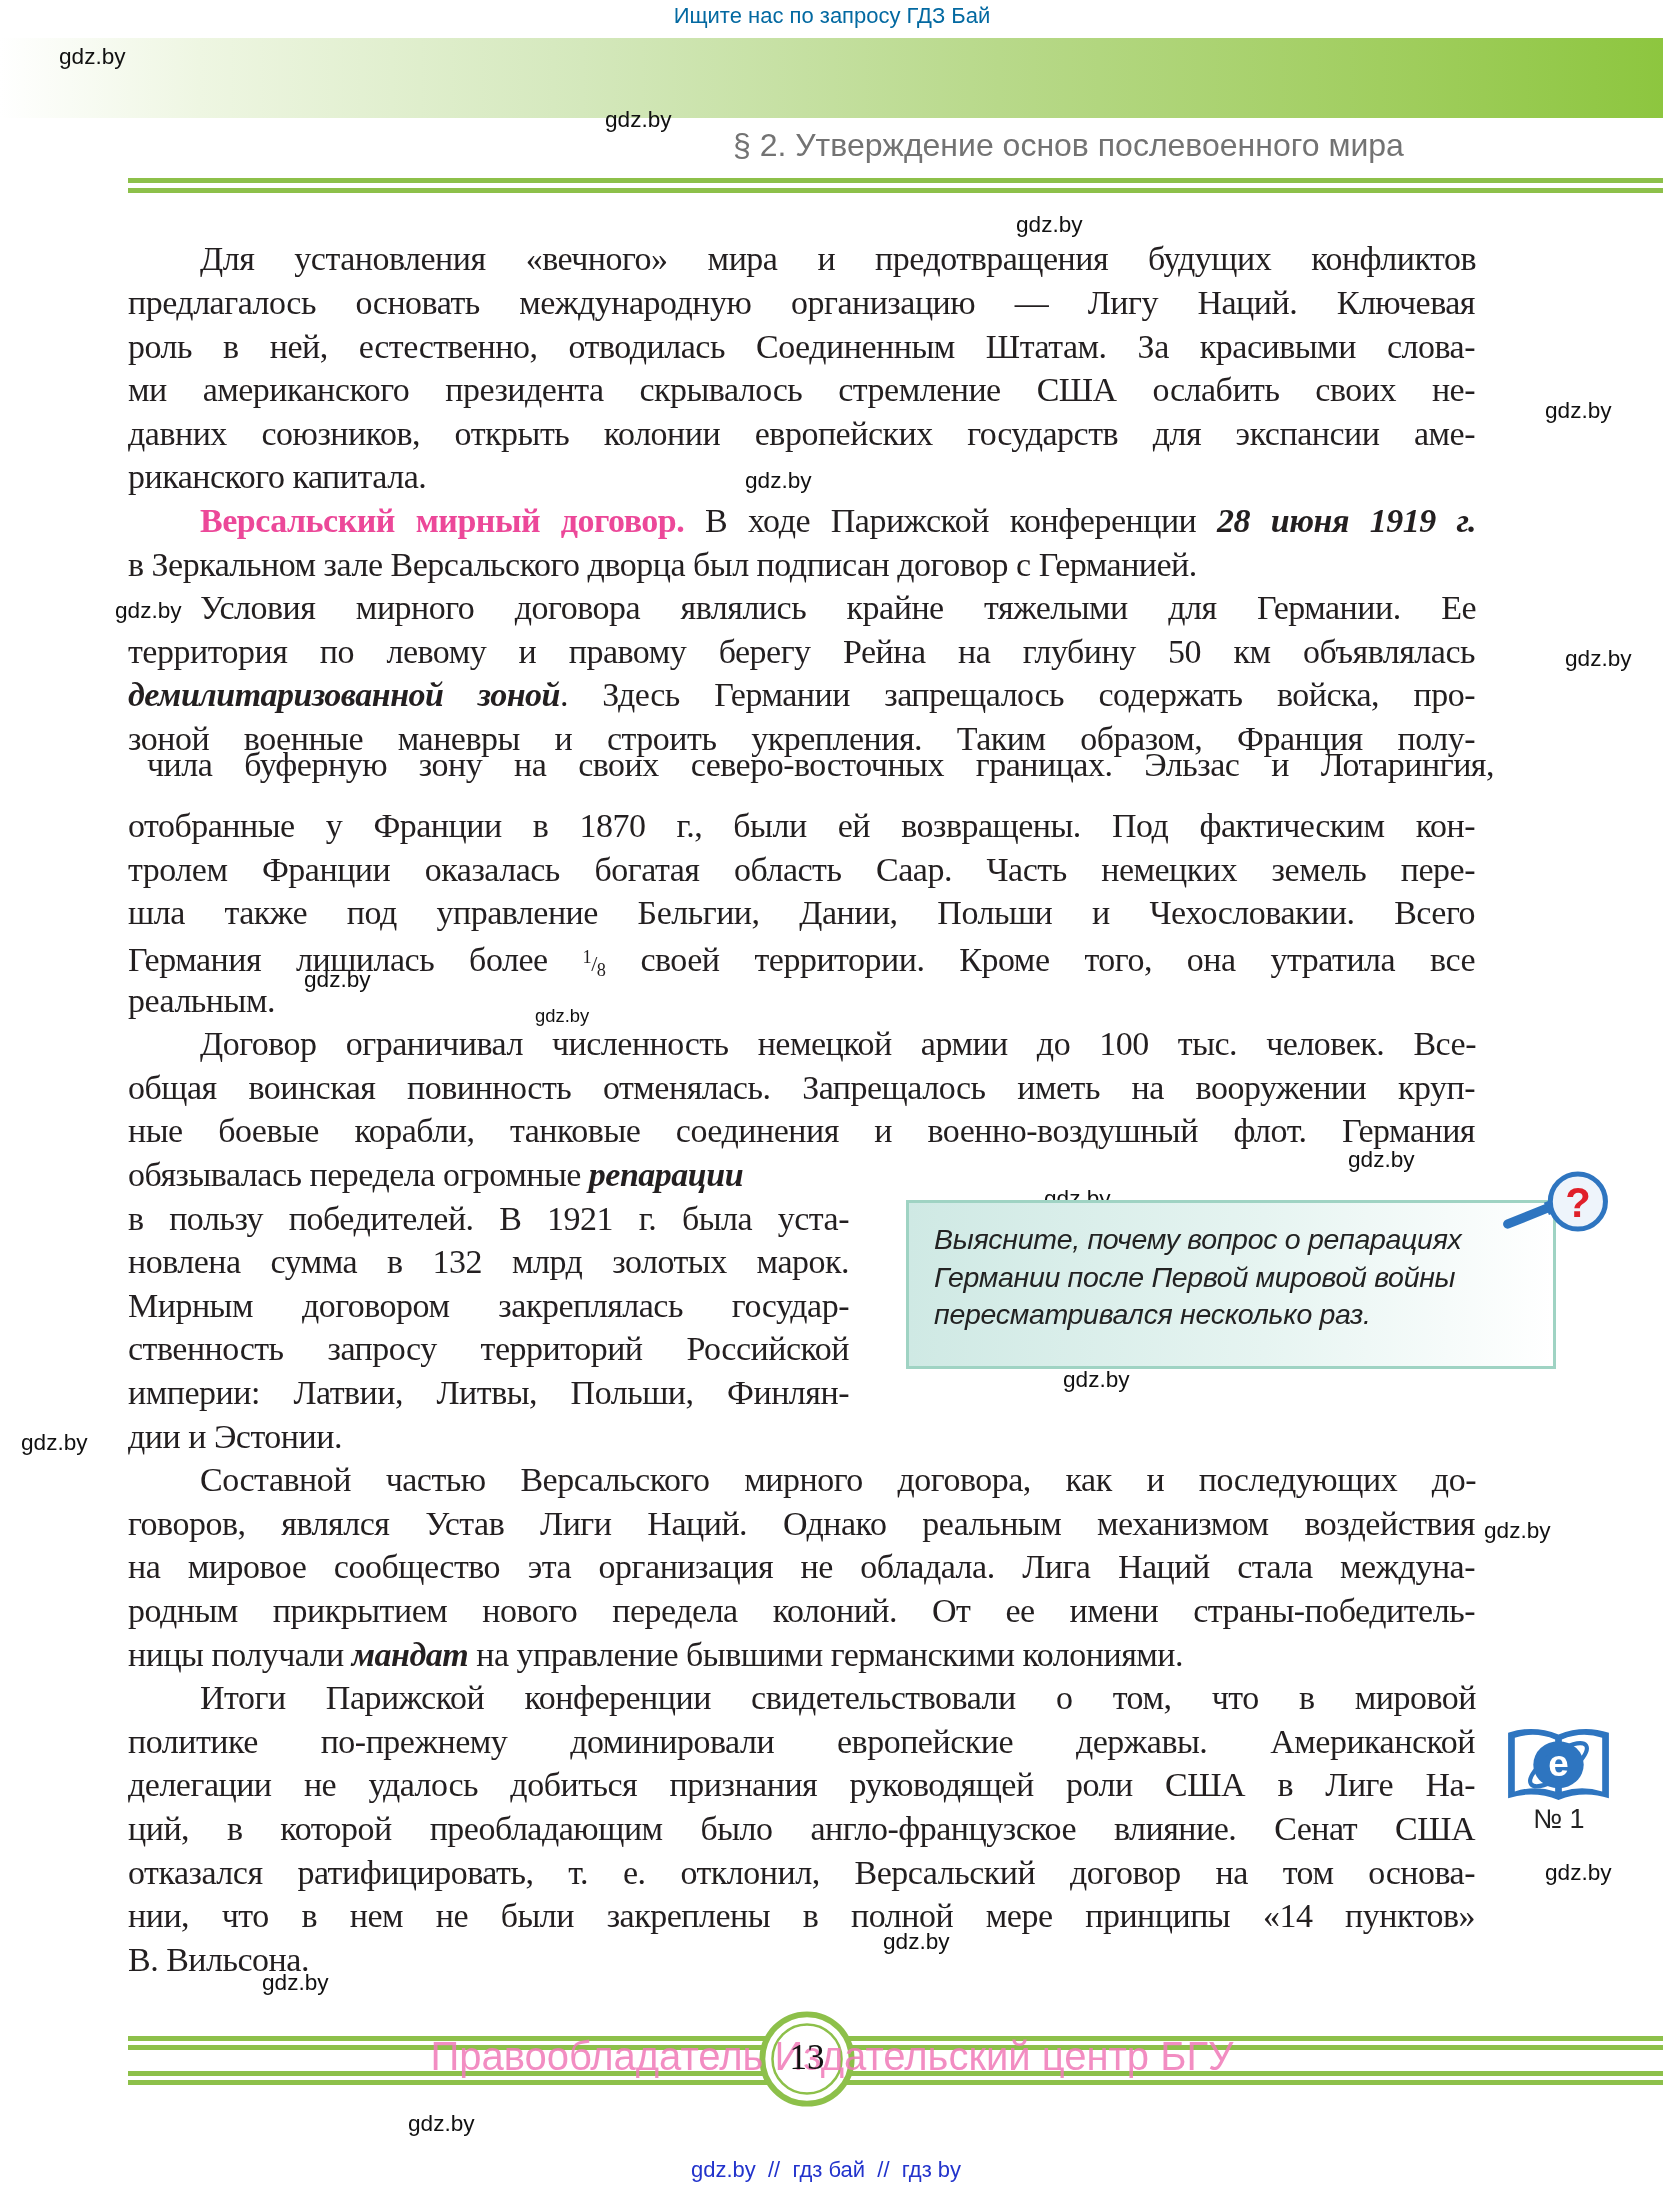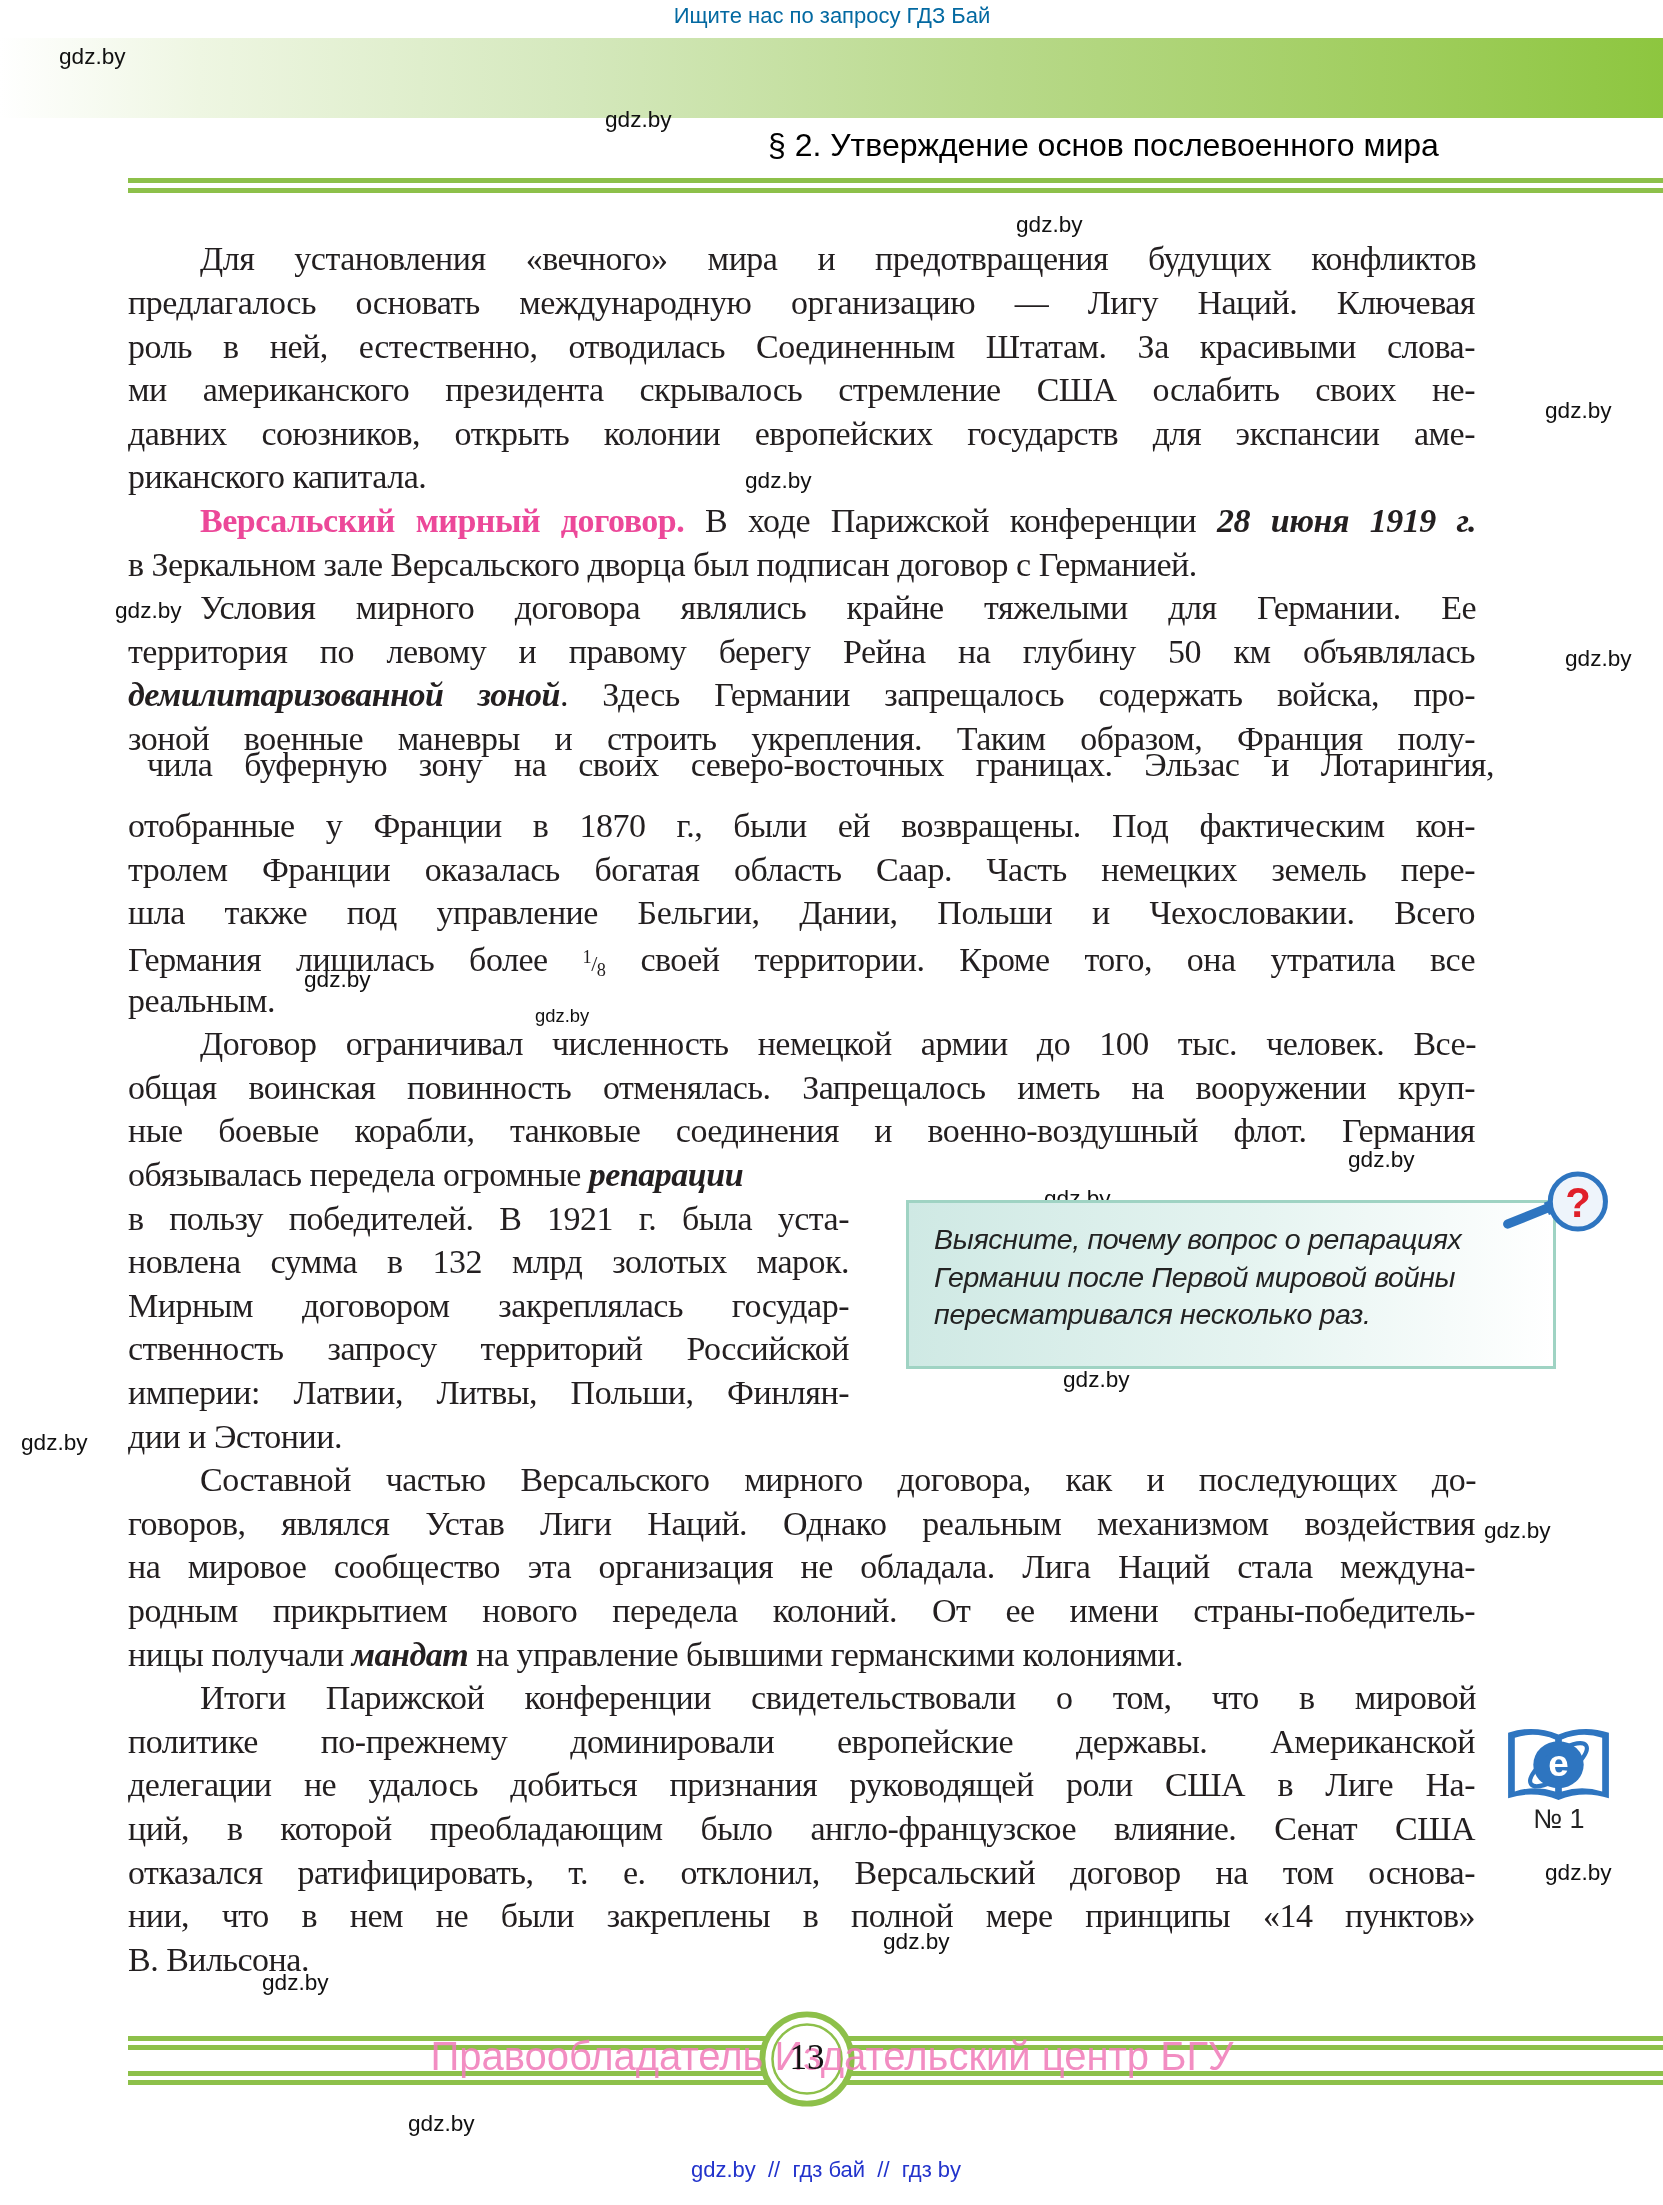--- a/index.html
+++ b/index.html
@@ -1,21 +1,21 @@
 <!DOCTYPE html>
 <html style="font-size:13.4px"><head>
 <meta charset="utf-8">
 <style>
   html, body { margin:0; padding:0; background:#ffffff; }
   body { width:1664px; height:2205px; position:relative; overflow:hidden; font-family:"Liberation Serif", serif; color:#231f20; }
   .banner { position:absolute; left:0; top:3.4px; width:1664px; text-align:center; font-family:"Liberation Sans", sans-serif; font-size:22px; color:#0369a1; }
   .band { position:absolute; left:0; top:38px; width:1664px; height:80px;
     background:linear-gradient(to right, #ffffff 0%, #eef6e2 12%, #d4e8bc 35%, #b8d98a 60%, #9fcd5c 85%, #8dc63f 100%); }
   .wm { position:absolute; font-family:"Liberation Sans", sans-serif; font-size:22.6px; color:#111; white-space:nowrap; }
-  .title { position:absolute; left:768px; top:127px; font-family:"Liberation Sans", sans-serif; font-size:32px; color:#000000; white-space:nowrap; }
+  .title { position:absolute; left:733px; top:127px; font-family:"Liberation Sans", sans-serif; font-size:32px; color:#737373; white-space:nowrap; }
   .hline { position:absolute; height:5px; background:#8dc04a; }
   .ln { position:absolute; left:128px; width:1347px; font-size:34px; line-height:44px; height:44px; white-space:nowrap;
         text-align:justify; text-align-last:justify; transform-origin:left center; letter-spacing:-0.5px; }
   .ln.last { text-align-last:left; }
   .ln.ind { left:200px; width:1276px; }
   .ln.narrow { width:721px; }
   .hd { color:#ec4899; font-weight:bold; }
   .bi { font-weight:bold; font-style:italic; }
   .frac { font-size:22px; }
   .qbox { position:absolute; left:906px; top:1200px; width:644px; height:163px; border:3.4px solid #9fd3c3;

